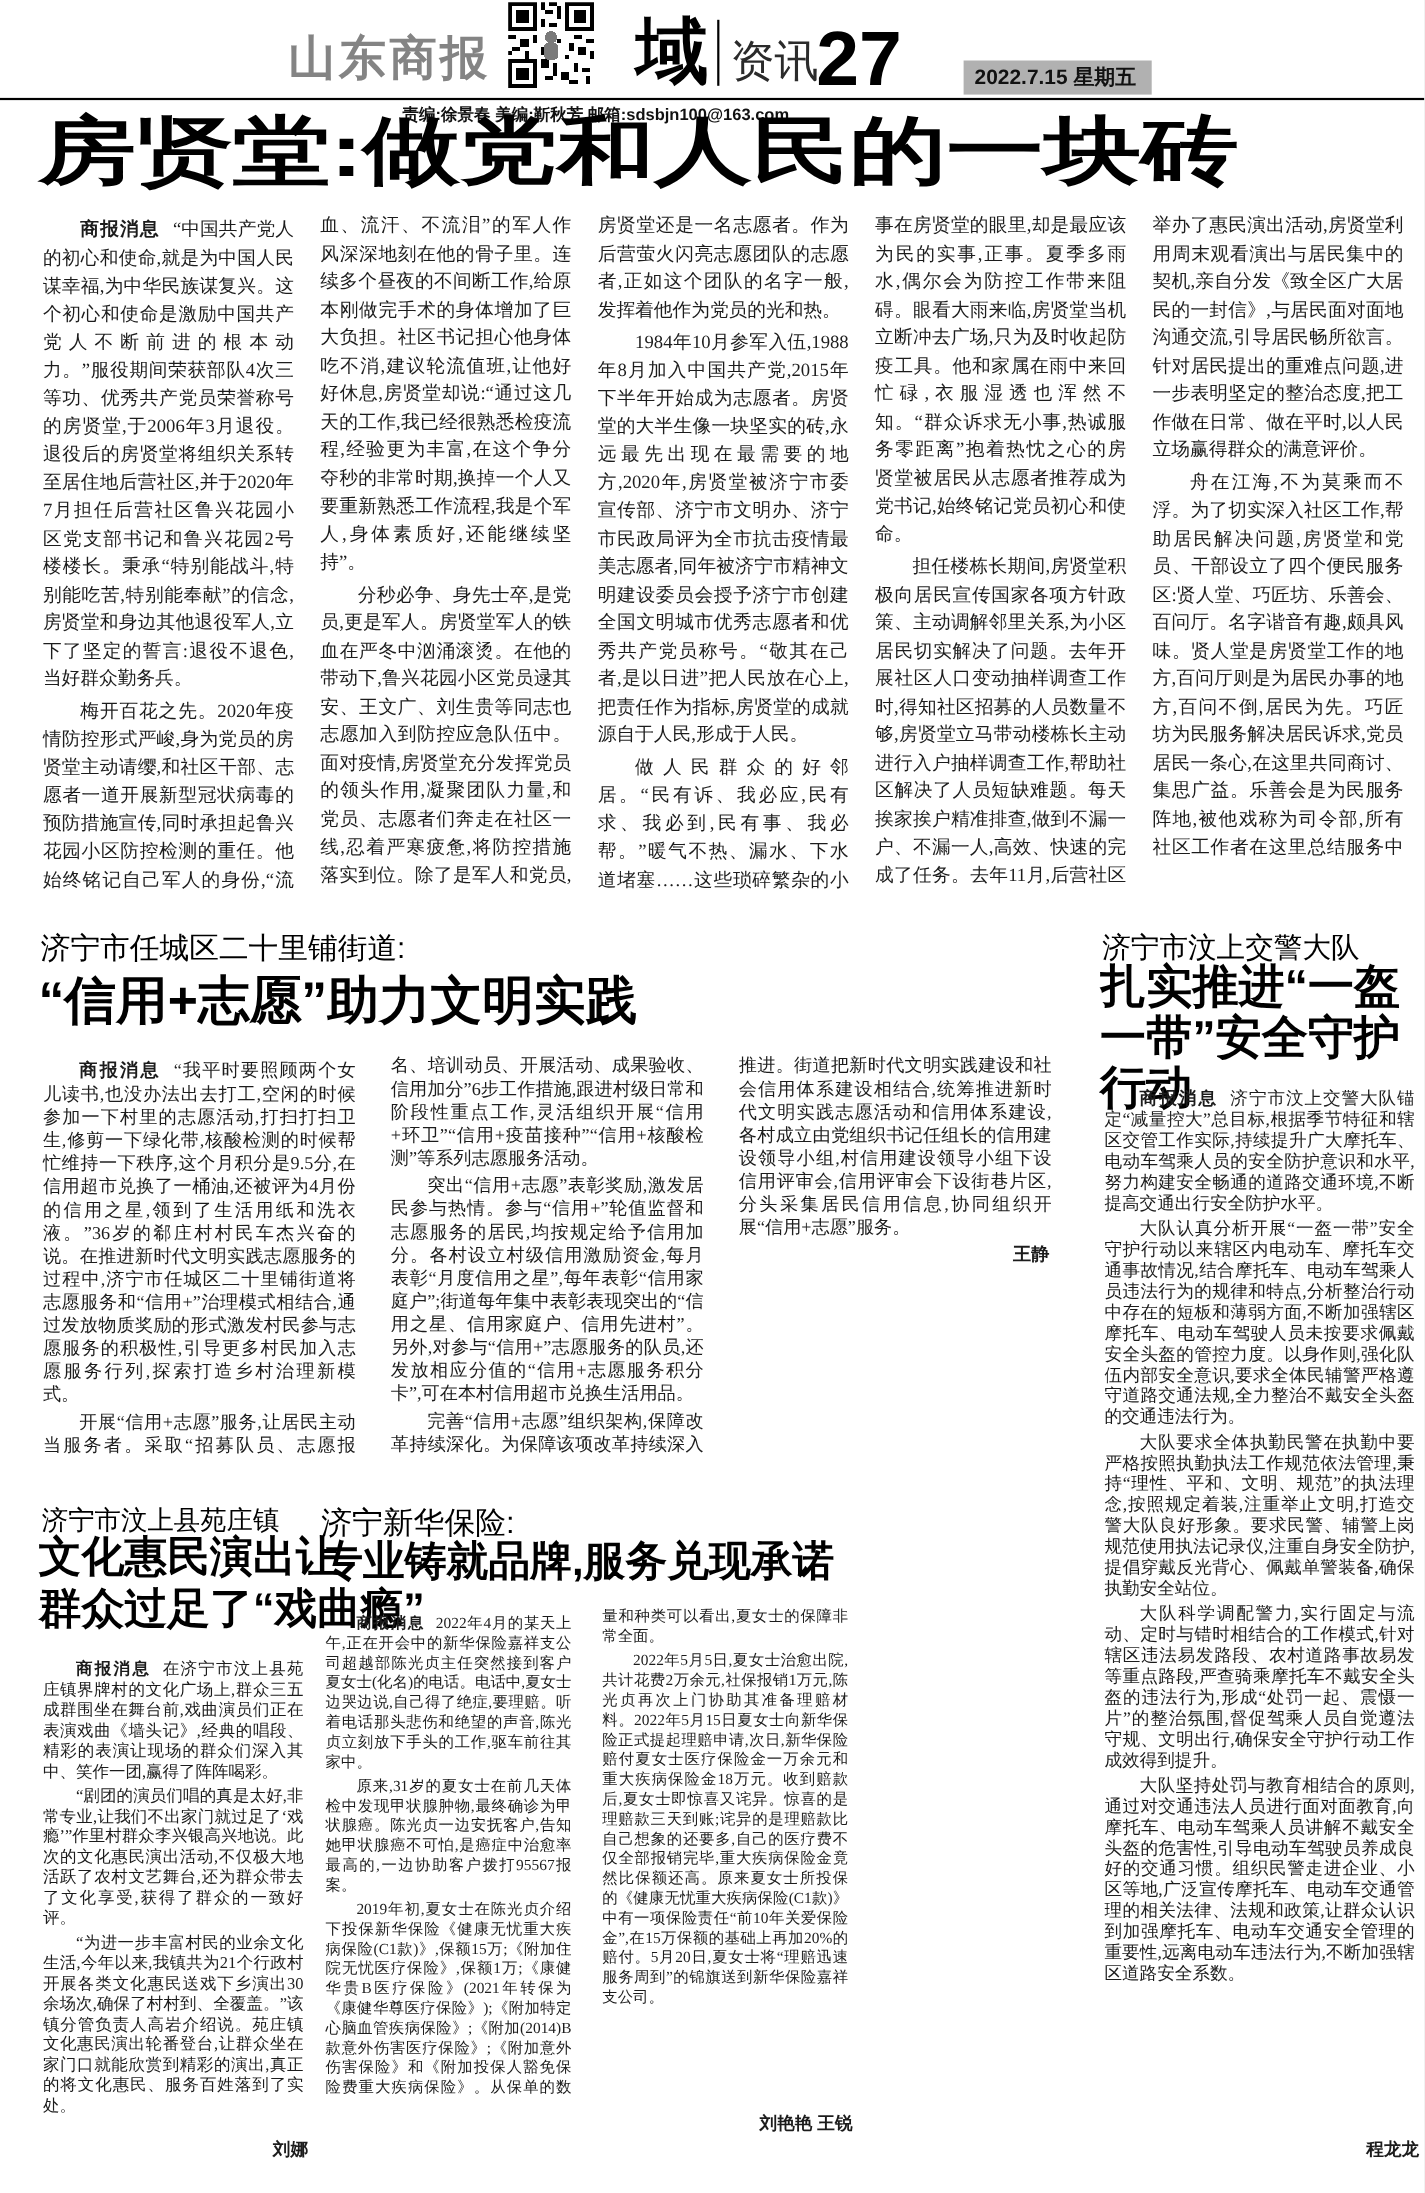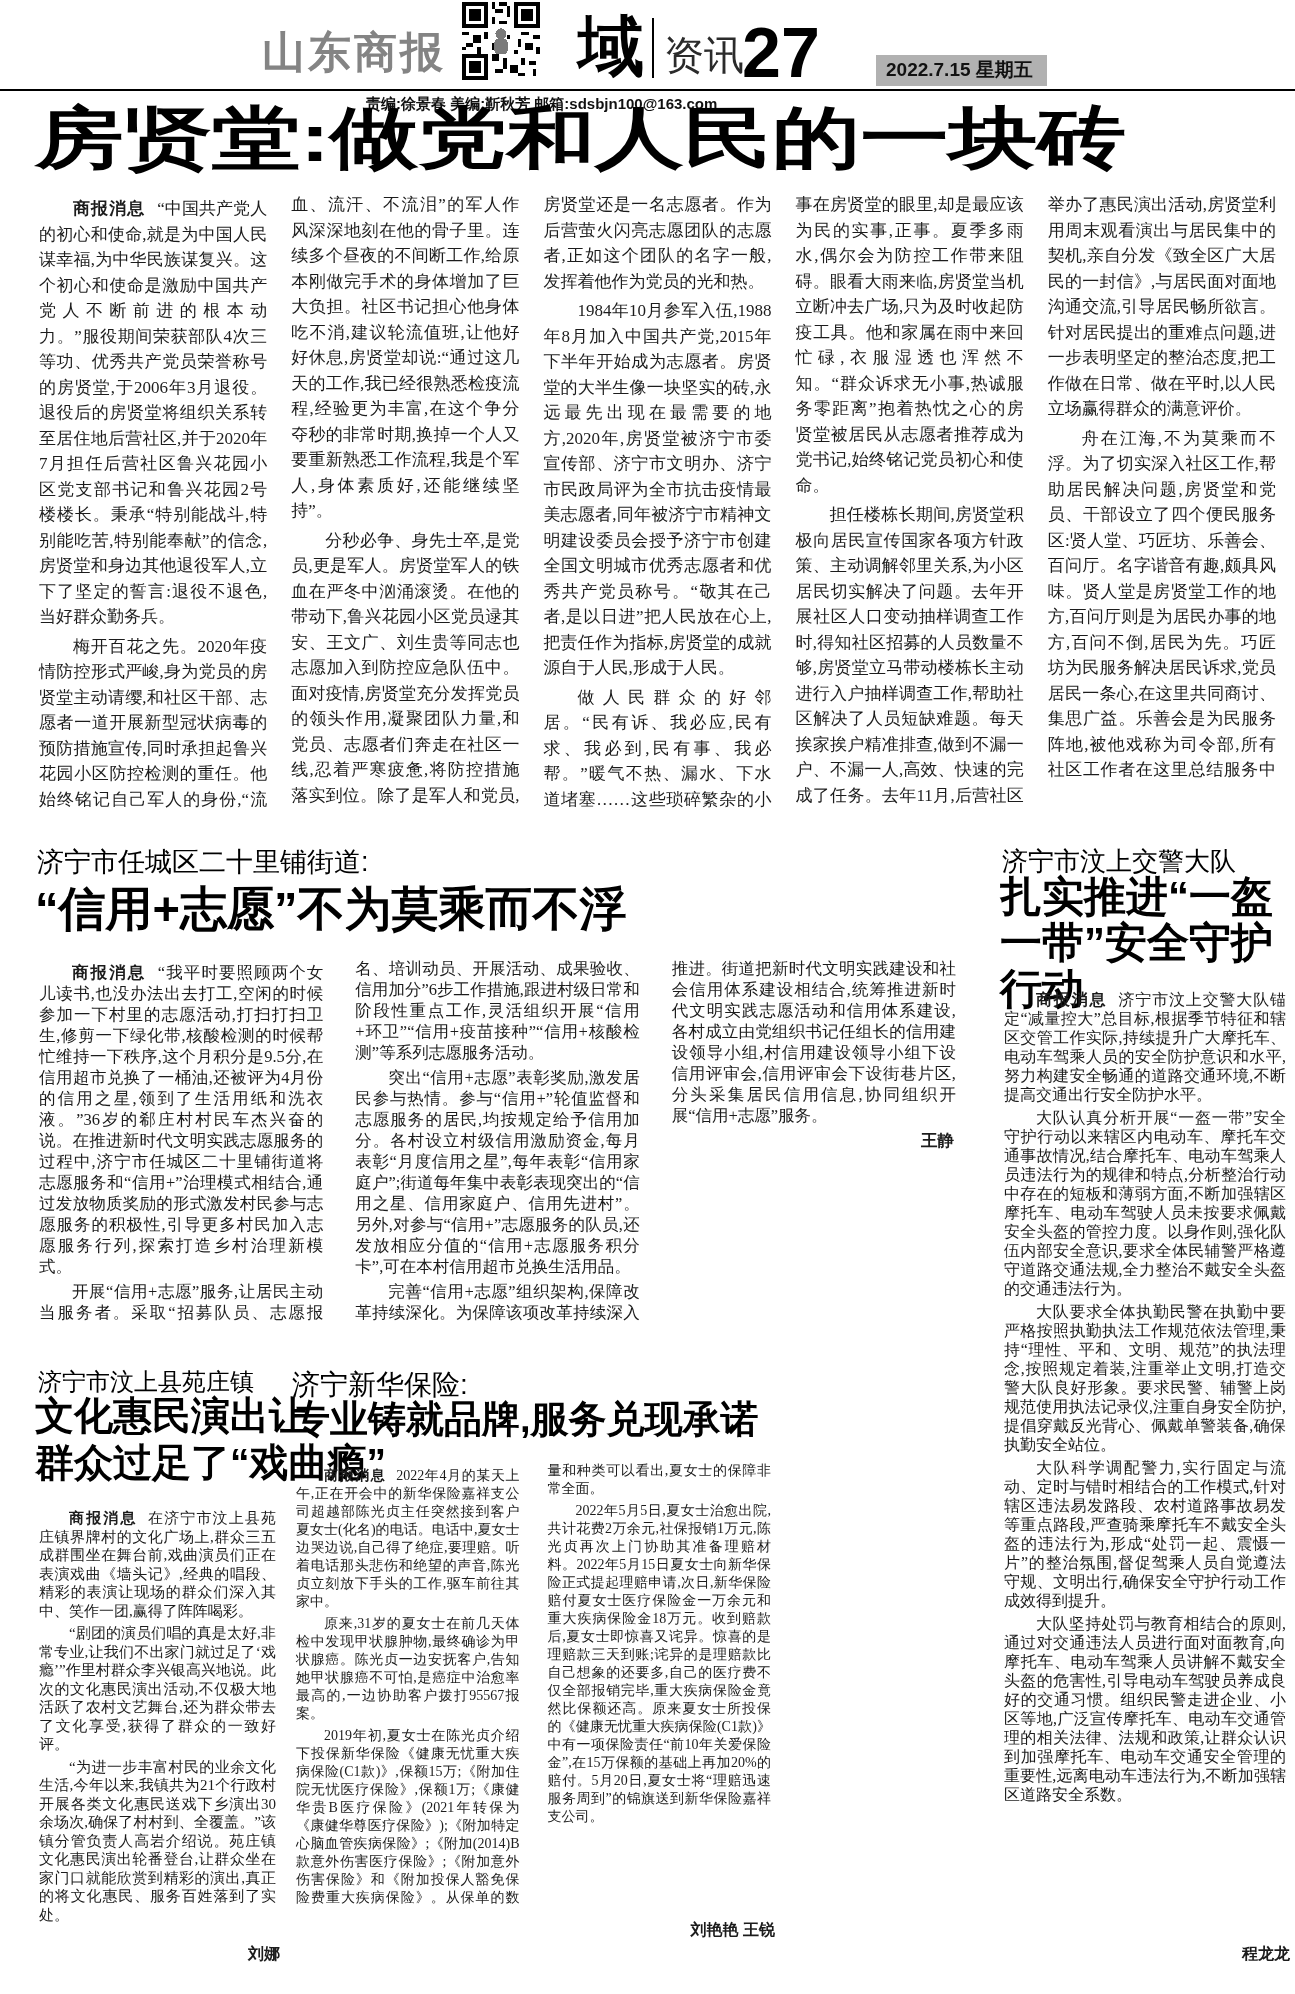--- a/index.html
+++ b/index.html
@@ -143,21 +143,21 @@
       <p>梅开百花之先。2020年疫情防控形式严峻,身为党员的房贤堂主动请缨,和社区干部、志愿者一道开展新型冠状病毒的预防措施宣传,同时承担起鲁兴花园小区防控检测的重任。他始终铭记自己军人的身份,“流血、流汗、不流泪”的军人作风深深地刻在他的骨子里。连续多个昼夜的不间断工作,给原本刚做完手术的身体增加了巨大负担。社区书记担心他身体吃不消,建议轮流值班,让他好好休息,房贤堂却说:“通过这几天的工作,我已经很熟悉检疫流程,经验更为丰富,在这个争分夺秒的非常时期,换掉一个人又要重新熟悉工作流程,我是个军人,身体素质好,还能继续坚持”。</p>
       <p>分秒必争、身先士卒,是党员,更是军人。房贤堂军人的铁血在严冬中汹涌滚烫。在他的带动下,鲁兴花园小区党员逯其安、王文广、刘生贵等同志也志愿加入到防控应急队伍中。面对疫情,房贤堂充分发挥党员的领头作用,凝聚团队力量,和党员、志愿者们奔走在社区一线,忍着严寒疲惫,将防控措施落实到位。除了是军人和党员,房贤堂还是一名志愿者。作为后营萤火闪亮志愿团队的志愿者,正如这个团队的名字一般,发挥着他作为党员的光和热。</p>
       <p>1984年10月参军入伍,1988年8月加入中国共产党,2015年下半年开始成为志愿者。房贤堂的大半生像一块坚实的砖,永远最先出现在最需要的地方,2020年,房贤堂被济宁市委宣传部、济宁市文明办、济宁市民政局评为全市抗击疫情最美志愿者,同年被济宁市精神文明建设委员会授予济宁市创建全国文明城市优秀志愿者和优秀共产党员称号。“敬其在己者,是以日进”把人民放在心上,把责任作为指标,房贤堂的成就源自于人民,形成于人民。</p>
       <p>做人民群众的好邻居。“民有诉、我必应,民有求、我必到,民有事、我必帮。”暖气不热、漏水、下水道堵塞……这些琐碎繁杂的小事在房贤堂的眼里,却是最应该为民的实事,正事。夏季多雨水,偶尔会为防控工作带来阻碍。眼看大雨来临,房贤堂当机立断冲去广场,只为及时收起防疫工具。他和家属在雨中来回忙碌,衣服湿透也浑然不知。“群众诉求无小事,热诚服务零距离”抱着热忱之心的房贤堂被居民从志愿者推荐成为党书记,始终铭记党员初心和使命。</p>
       <p>担任楼栋长期间,房贤堂积极向居民宣传国家各项方针政策、主动调解邻里关系,为小区居民切实解决了问题。去年开展社区人口变动抽样调查工作时,得知社区招募的人员数量不够,房贤堂立马带动楼栋长主动进行入户抽样调查工作,帮助社区解决了人员短缺难题。每天挨家挨户精准排查,做到不漏一户、不漏一人,高效、快速的完成了任务。去年11月,后营社区举办了惠民演出活动,房贤堂利用周末观看演出与居民集中的契机,亲自分发《致全区广大居民的一封信》,与居民面对面地沟通交流,引导居民畅所欲言。针对居民提出的重难点问题,进一步表明坚定的整治态度,把工作做在日常、做在平时,以人民立场赢得群众的满意评价。</p>
       <p>舟在江海,不为莫乘而不浮。为了切实深入社区工作,帮助居民解决问题,房贤堂和党员、干部设立了四个便民服务区:贤人堂、巧匠坊、乐善会、百问厅。名字谐音有趣,颇具风味。贤人堂是房贤堂工作的地方,百问厅则是为居民办事的地方,百问不倒,居民为先。巧匠坊为民服务解决居民诉求,党员居民一条心,在这里共同商讨、集思广益。乐善会是为民服务阵地,被他戏称为司令部,所有社区工作者在这里总结服务中遇到的问题,商量改善和提升服务。</p>
       <div class="byline">宫磊</div>
     </div>
 
   <div class="abs art2-kicker">济宁市任城区二十里铺街道:</div>
-  <div class="abs art2-title">“信用+志愿”不为莫乘而不浮</div>
+  <div class="abs art2-title">“信用+志愿”助力文明实践</div>
   <div class="abs body-cols art2-body">
       <p><b class="lead-label">商报消息</b>“我平时要照顾两个女儿读书,也没办法出去打工,空闲的时候参加一下村里的志愿活动,打扫打扫卫生,修剪一下绿化带,核酸检测的时候帮忙维持一下秩序,这个月积分是9.5分,在信用超市兑换了一桶油,还被评为4月份的信用之星,领到了生活用纸和洗衣液。”36岁的郗庄村村民车杰兴奋的说。在推进新时代文明实践志愿服务的过程中,济宁市任城区二十里铺街道将志愿服务和“信用+”治理模式相结合,通过发放物质奖励的形式激发村民参与志愿服务的积极性,引导更多村民加入志愿服务行列,探索打造乡村治理新模式。</p>
       <p>开展“信用+志愿”服务,让居民主动当服务者。采取“招募队员、志愿报名、培训动员、开展活动、成果验收、信用加分”6步工作措施,跟进村级日常和阶段性重点工作,灵活组织开展“信用+环卫”“信用+疫苗接种”“信用+核酸检测”等系列志愿服务活动。</p>
       <p>突出“信用+志愿”表彰奖励,激发居民参与热情。参与“信用+”轮值监督和志愿服务的居民,均按规定给予信用加分。各村设立村级信用激励资金,每月表彰“月度信用之星”,每年表彰“信用家庭户”;街道每年集中表彰表现突出的“信用之星、信用家庭户、信用先进村”。另外,对参与“信用+”志愿服务的队员,还发放相应分值的“信用+志愿服务积分卡”,可在本村信用超市兑换生活用品。</p>
       <p>完善“信用+志愿”组织架构,保障改革持续深化。为保障该项改革持续深入推进。街道把新时代文明实践建设和社会信用体系建设相结合,统筹推进新时代文明实践志愿活动和信用体系建设,各村成立由党组织书记任组长的信用建设领导小组,村信用建设领导小组下设信用评审会,信用评审会下设街巷片区,分头采集居民信用信息,协同组织开展“信用+志愿”服务。</p>
       <div class="byline">王静</div>
     </div>
 
   <div class="abs art3-kicker">济宁市汶上交警大队</div>
   <div class="abs art3-title">

